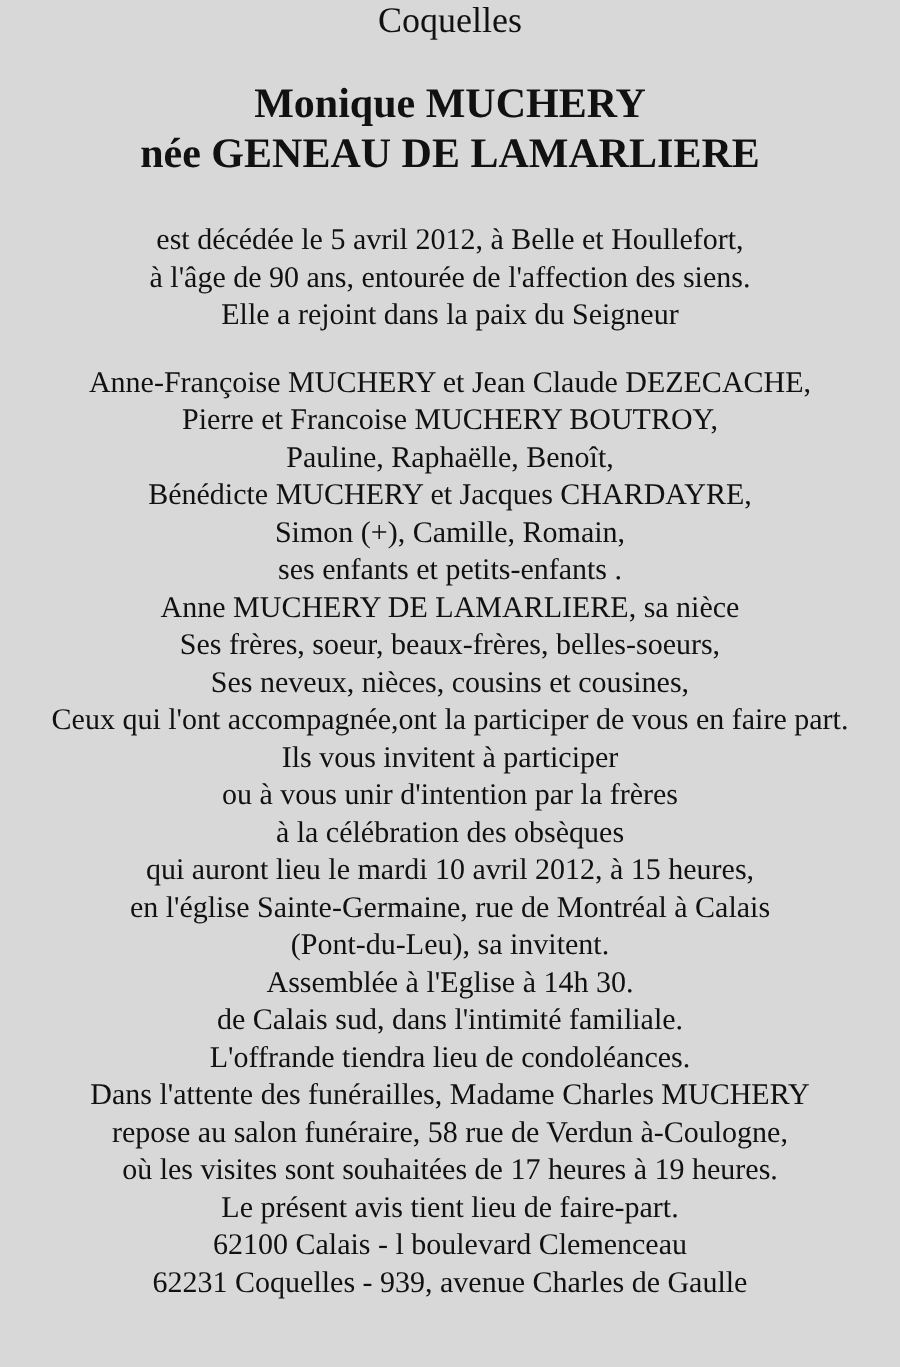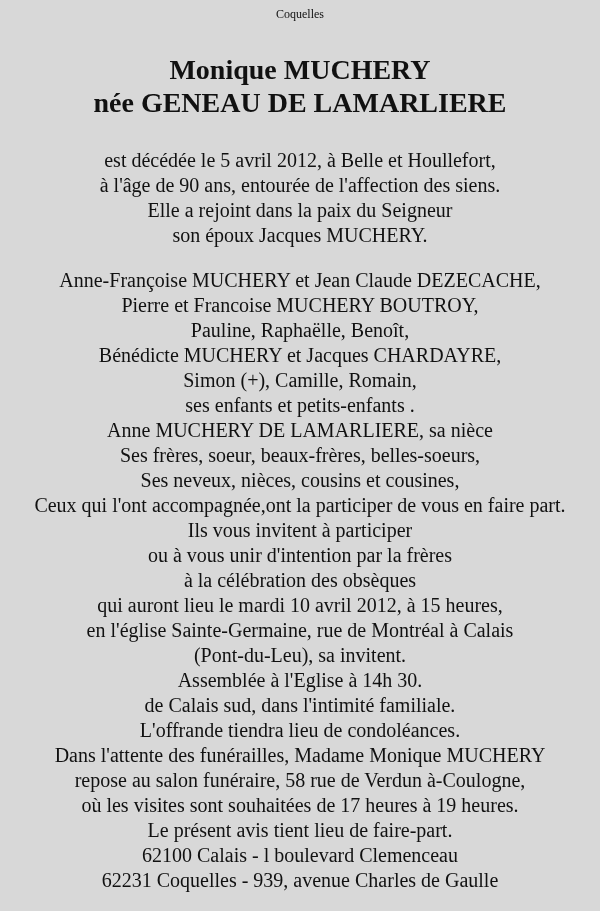--- a/index.html
+++ b/index.html
@@ -13,21 +13,21 @@
     background: #d8d8d8;
   }
   .notice {
     width: 600px;
     font-family: "Liberation Serif", "DejaVu Serif", serif;
     color: #111111;
     text-align: center;
   }
   .place-line {
     padding-top: 2px;
-    font-size: 12px;
+    font-size: 24px;
     line-height: 25px;
   }
   .title-block {
     margin-top: 26px;
     font-size: 28px;
     font-weight: bold;
     line-height: 33px;
   }
   .title-block .line {
     white-space: nowrap;
@@ -55,21 +55,20 @@
 
   <div class="title-block">
       <div class="line">Monique MUCHERY</div>
       <div class="line">née GENEAU DE LAMARLIERE</div>
     </div>
 
   <div class="intro-block">
       <div class="line">est décédée le 5 avril 2012, à Belle et Houllefort,</div>
       <div class="line">à l'âge de 90 ans, entourée de l'affection des siens.</div>
       <div class="line">Elle a rejoint dans la paix du Seigneur</div>
-      <div class="line">son époux Jacques MUCHERY.</div>
     </div>
 
   <div class="body-block">
       <div class="line">Anne-Françoise MUCHERY et Jean Claude DEZECACHE,</div>
       <div class="line">Pierre et Francoise MUCHERY BOUTROY,</div>
       <div class="line">Pauline, Raphaëlle, Benoît,</div>
       <div class="line">Bénédicte MUCHERY et Jacques CHARDAYRE,</div>
       <div class="line">Simon (+), Camille, Romain,</div>
       <div class="line">ses enfants et petits-enfants .</div>
       <div class="line">Anne MUCHERY DE LAMARLIERE, sa nièce</div>
@@ -78,21 +77,21 @@
       <div class="line">Ceux qui l'ont accompagnée,ont la participer de vous en faire part.</div>
       <div class="line">Ils vous invitent à participer</div>
       <div class="line">ou à vous unir d'intention par la frères</div>
       <div class="line">à la célébration des obsèques</div>
       <div class="line">qui auront lieu le mardi 10 avril 2012, à 15 heures,</div>
       <div class="line">en l'église Sainte-Germaine, rue de Montréal à Calais</div>
       <div class="line">(Pont-du-Leu), sa invitent.</div>
       <div class="line">Assemblée à l'Eglise à 14h 30.</div>
       <div class="line">de Calais sud, dans l'intimité familiale.</div>
       <div class="line">L'offrande tiendra lieu de condoléances.</div>
-      <div class="line">Dans l'attente des funérailles, Madame Monique MUCHERY</div>
+      <div class="line">Dans l'attente des funérailles, Madame Charles MUCHERY</div>
       <div class="line">repose au salon funéraire, 58 rue de Verdun à-Coulogne,</div>
       <div class="line">où les visites sont souhaitées de 17 heures à 19 heures.</div>
       <div class="line">Le présent avis tient lieu de faire-part.</div>
       <div class="line">62100 Calais - l boulevard Clemenceau</div>
       <div class="line">62231 Coquelles - 939, avenue Charles de Gaulle</div>
     </div>
 
 </div>
 
 </body></html>

